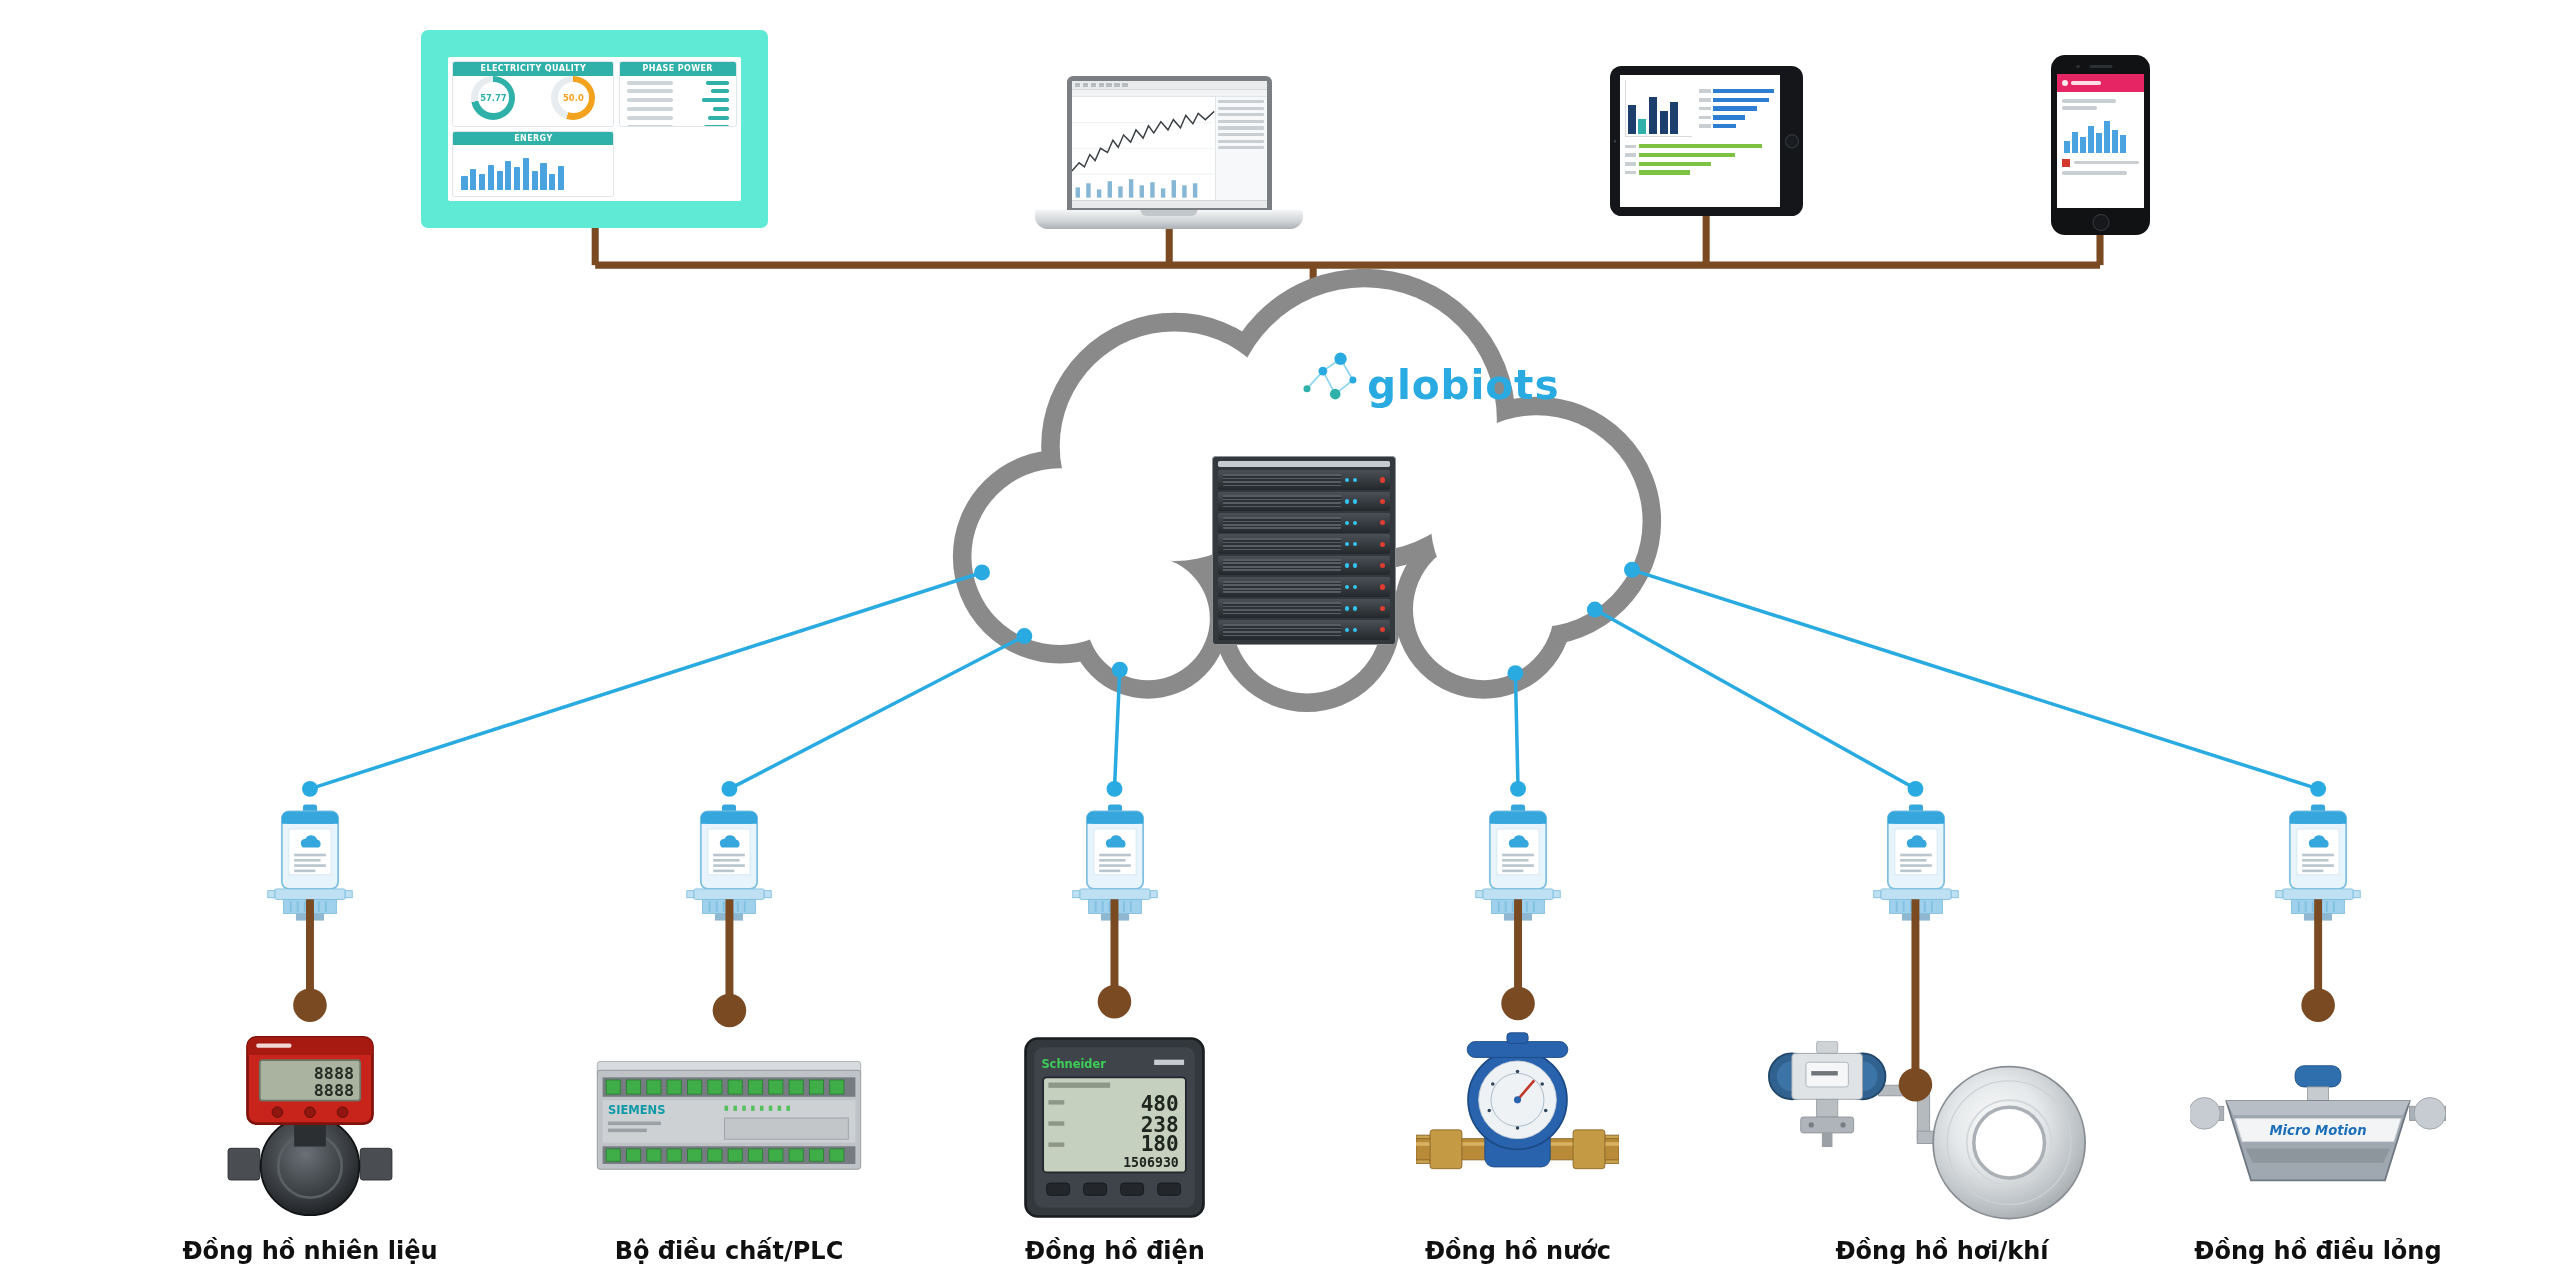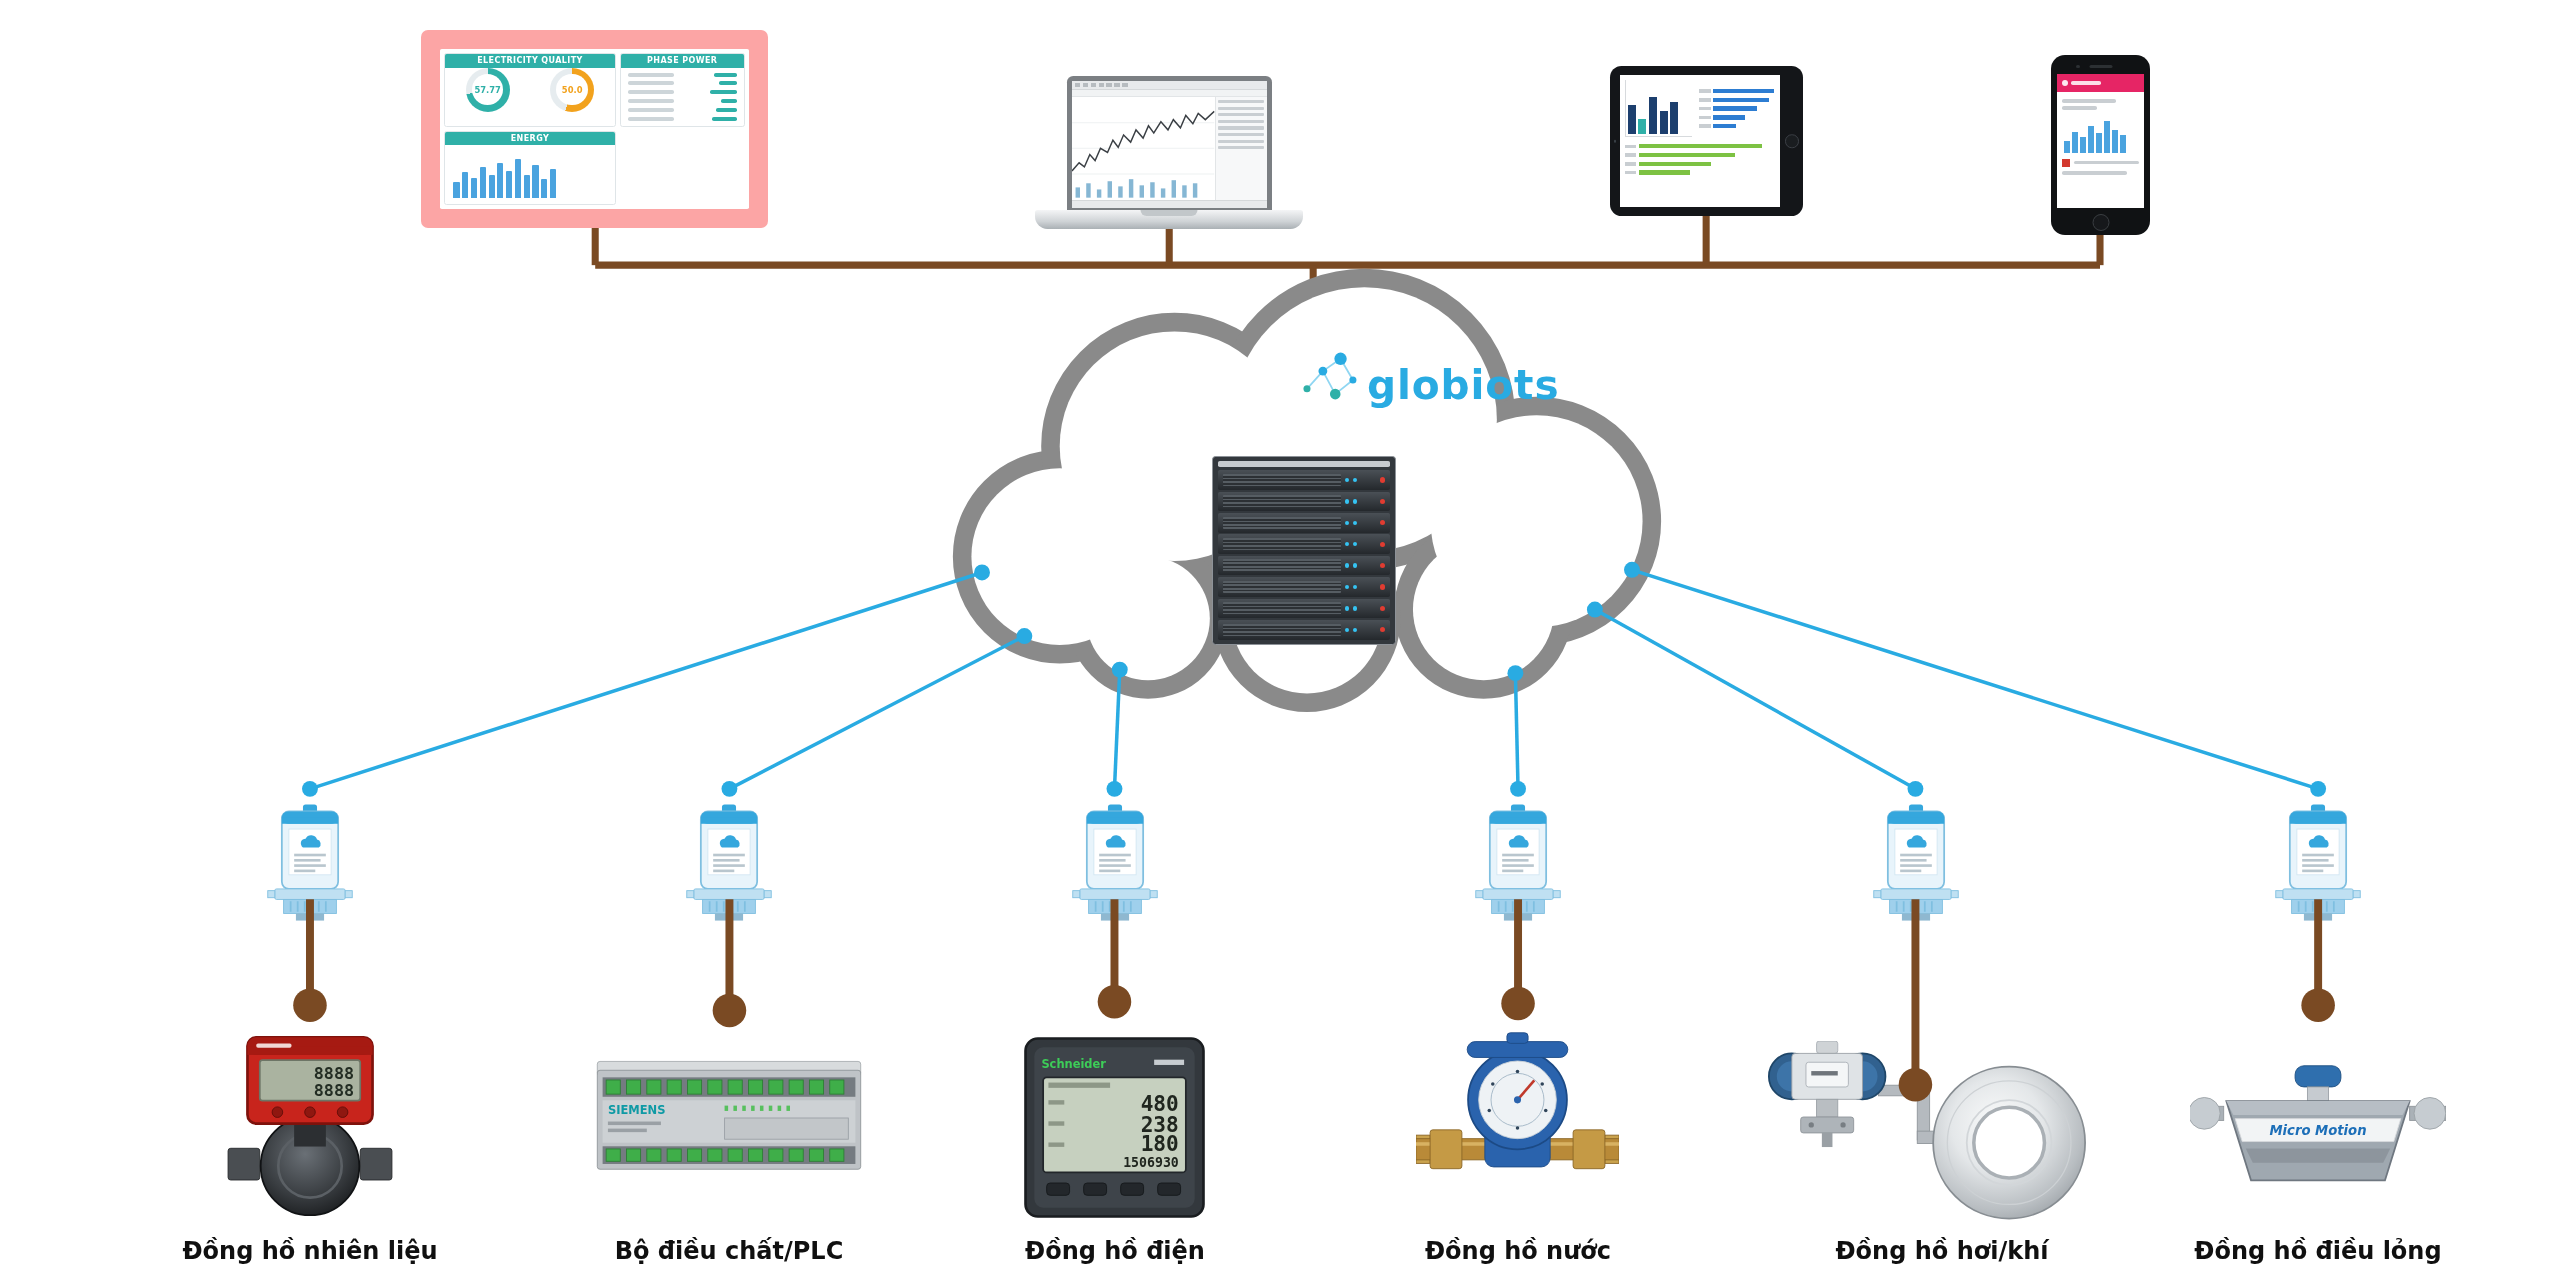--- a/index.html
+++ b/index.html
@@ -2,22 +2,22 @@
 <html style="font-size:14px"><head>
 <meta charset="utf-8">
 <style>
   html,body{margin:0;padding:0;background:#fff;}
   .stage{position:relative;width:2576px;height:1288px;background:#fff;overflow:hidden;
          font-family:"DejaVu Sans",sans-serif;}
   svg.layer{position:absolute;left:0;top:0;pointer-events:none;}
   .z1{z-index:1}.z2{z-index:2}.z4{z-index:4}
 
   
-  .monitor{position:absolute;left:421px;top:30px;width:347px;height:198px;background:#fca5a5;
-           border-radius:7px;padding:19px;box-sizing:border-box;z-index:2;}
+  .monitor{position:absolute;left:421px;top:30px;width:347px;height:198px;background:#5eead4;
+           border-radius:7px;padding:27px;box-sizing:border-box;z-index:2;}
   .monitor-screen{width:100%;height:100%;background:#fff;border-radius:1.8px;overflow:hidden;
                   display:grid;grid-template-columns:57% 1fr;grid-template-rows:1fr 1fr;gap:4.4px;padding:4.4px;box-sizing:border-box;}
   .panel{background:#fff;border:0.9px solid #dfe5e8;border-radius:2.6px;overflow:hidden;display:flex;flex-direction:column;}
   .panel-h{background:#2fb0a8;color:#fff;font-size:8px;font-weight:bold;letter-spacing:0.4px;
            text-align:center;line-height:13.2px;height:13.2px;flex:0 0 13.2px;}
   .pa-content{flex:1;display:flex;justify-content:space-around;align-items:center;}
   .gwrap{display:flex;flex-direction:column;align-items:flex-start;gap:15px;}
   .gcap{width:26.5px;height:3.5px;background:#cdd5d9;border-radius:1.8px;}
   .donut{--p:70;--c:#2fb0a8;width:44px;height:44px;border-radius:50%;position:relative;
          background:conic-gradient(var(--c) calc(var(--p)*1%), #e6ecef 0);

